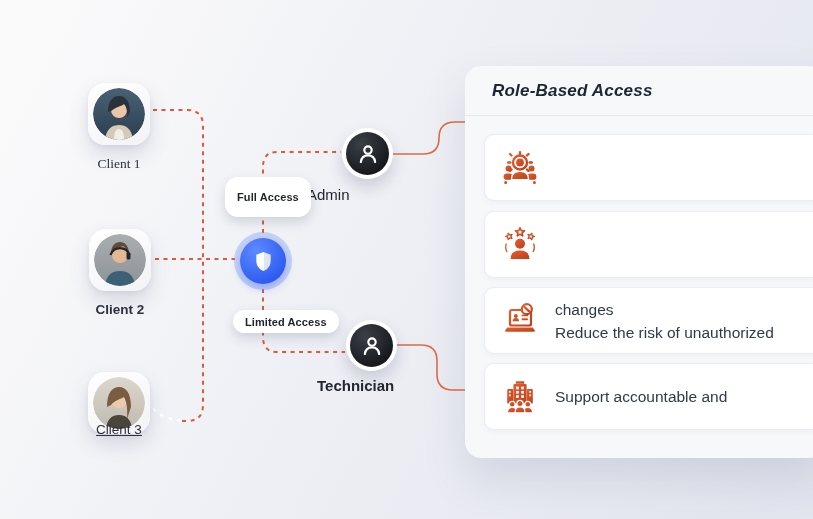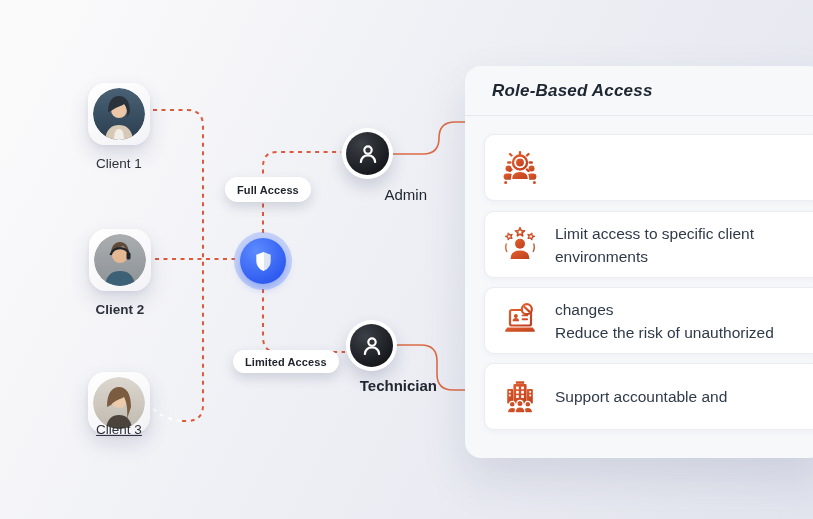--- a/index.html
+++ b/index.html
@@ -13,40 +13,40 @@
   
   .client-tile{position:absolute;width:62px;height:62px;border-radius:17px;
     background:linear-gradient(150deg,#ffffff,#f3f3f7);
     box-shadow:0 10px 20px rgba(60,70,110,.16),0 2px 5px rgba(60,70,110,.08);
     display:flex;align-items:center;justify-content:center;z-index:4;}
   .avatar{width:52px;height:52px;border-radius:50%;overflow:hidden;display:block;}
   .client-label{position:absolute;width:100px;text-align:center;font-size:13.5px;
     color:#2c313b;z-index:4;}
 
   
-  .access-badge{position:absolute;background:#ffffff;border-radius:13px;height:25px;
+  .access-badge{position:absolute;background:#ffffff;border-radius:13px;height:40px;
     padding:0 12px;display:flex;align-items:center;z-index:6;
     box-shadow:0 5px 12px rgba(50,60,95,.18);
     font-size:11px;font-weight:700;color:#1e222b;letter-spacing:.1px;}
 
   
   .shield-glow{position:absolute;left:234px;top:232px;width:58px;height:58px;border-radius:50%;
     background:rgba(125,158,246,.38);display:flex;align-items:center;justify-content:center;z-index:5;}
   .shield-circle{width:46px;height:46px;border-radius:50%;
     background:radial-gradient(circle at 35% 28%,#5d8bff,#2e5af0 75%);
     display:flex;align-items:center;justify-content:center;
     box-shadow:0 4px 10px rgba(46,90,240,.35);}
 
   
   .role-node{position:absolute;width:51px;height:51px;border-radius:50%;background:#ffffff;
     box-shadow:0 8px 16px rgba(50,60,100,.2);display:flex;align-items:center;justify-content:center;z-index:5;}
   .role-inner{width:43px;height:43px;border-radius:50%;
     background:radial-gradient(circle at 35% 28%,#3b4047,#16181c 75%);
     display:flex;align-items:center;justify-content:center;}
-  .role-label{position:absolute;width:120px;text-align:right;font-size:15px;color:#22272f;z-index:5;}
+  .role-label{position:absolute;width:120px;text-align:left;font-size:15px;color:#22272f;z-index:5;}
 
   
   .panel{position:absolute;left:465px;top:66px;width:360px;height:392px;border-radius:16px;
     background:#f7f8fa;box-shadow:0 20px 45px rgba(50,60,100,.13);z-index:3;}
   .panel-header{height:49px;display:flex;align-items:center;padding-left:27px;
     border-bottom:1px solid #e7e8ee;}
   .panel-title{font-size:17px;font-weight:700;color:#1d2631;letter-spacing:.2px;font-style:italic;}
   .card{position:absolute;left:19px;width:338px;height:67px;background:#ffffff;
     border:1px solid #ececf1;border-radius:10px;box-sizing:border-box;
     box-shadow:0 2px 6px rgba(60,70,110,.05);display:flex;align-items:center;}
@@ -85,21 +85,21 @@
       </defs>
       <g clip-path="url(#clip1)">
         <rect width="52" height="52" fill="url(#bg1)"></rect>
         <path d="M12 52c1-11 7-15 14-15s13 4 14 15z" fill="#d6cab6"></path>
         <path d="M21 52c0-8 2-11 5-11s5 3 5 11z" fill="#f1eee7"></path>
         <circle cx="26" cy="22" r="8" fill="#ecc6a6"></circle>
         <path d="M15 24c0-10 4-16 11-16s11 6 11 16l-3 6c1-7-1-12-3-14-2 2-8 3-13 7z" fill="#2a333c"></path>
       </g>
     </svg>
   </div>
-  <div class="client-label" style="left:69px;top:156px;">Client 1</div>
+  <div class="client-label" style="left:69px;top:156px;font-family:Liberation Serif, serif;">Client 1</div>
 
   <div class="client-tile" style="left:89px;top:229px;">
     <svg class="avatar" viewBox="0 0 52 52">
       <defs>
         <clipPath id="clip2">
             <circle cx="26" cy="26" r="26"></circle>
           </clipPath>
         <linearGradient id="bg2" x1="0" y1="0" x2="0" y2="1">
           <stop offset="0" stop-color="#aaaeb1"></stop>
             <stop offset="1" stop-color="#8d9296"></stop>
@@ -148,21 +148,21 @@
           </linearGradient>
         </defs>
         <path d="M12 2.2 19.5 5v6.1c0 5-3 9.1-7.5 10.7C7.5 20.2 4.5 16.1 4.5 11.1V5z" fill="url(#shgrad)"></path>
       </svg>
     </div>
   </div>
 
   <div class="access-badge" style="left:225px;top:177px;">
       <span>Full Access</span>
     </div>
-  <div class="access-badge" style="left:233px;top:310px;height:23px;margin-top:40px;">
+  <div class="access-badge" style="left:233px;top:310px;height:23px;">
       <span>Limited Access</span>
     </div>
 
   <div class="role-node" style="left:342px;top:128px;">
     <div class="role-inner">
       <svg width="26" height="26" viewBox="0 0 24 24">
         <g fill="none" stroke="#ffffff" stroke-width="2" stroke-linecap="round">
           <circle cx="12" cy="8.4" r="3.4"></circle>
           <path d="M5.4 19.4c.5-4.1 3-6.2 6.6-6.2s6.1 2.1 6.6 6.2"></path>
         </g>
@@ -221,24 +221,20 @@
           </defs>
         <g fill="none" stroke="url(#og2)" stroke-width="1.5" stroke-linejoin="round">
           <path transform="translate(20 7.2) scale(1.12)" d="M0 -4 1.18 -1.3 4 -1.24 1.9 .5 2.35 3.25 0 1.7 -2.35 3.25 -1.9 .5 -4 -1.24 -1.18 -1.3 Z"></path>
           <path transform="translate(9.2 11.4) scale(0.85) rotate(-18)" d="M0 -4 1.18 -1.3 4 -1.24 1.9 .5 2.35 3.25 0 1.7 -2.35 3.25 -1.9 .5 -4 -1.24 -1.18 -1.3 Z"></path>
           <path transform="translate(30.8 11.4) scale(0.85) rotate(18)" d="M0 -4 1.18 -1.3 4 -1.24 1.9 .5 2.35 3.25 0 1.7 -2.35 3.25 -1.9 .5 -4 -1.24 -1.18 -1.3 Z"></path>
           <path d="M6.4 18.5q-1.6 4.4 .6 8.4 M33.6 18.5q1.6 4.4-.6 8.4" stroke-width="1.3"></path>
         </g>
         <circle cx="20" cy="18.8" r="5" fill="url(#og2)"></circle>
         <path d="M10.6 34q0-8.5 9.4-8.5t9.4 8.5z" fill="url(#og2)"></path>
       </svg>
-      <div class="card-text">
-        <div>Limit access to specific client</div>
-        <div>environments</div>
-      </div>
     </div>
 
     <div class="card c3">
       <svg class="card-icon" viewBox="0 0 40 40">
         <defs>
             <linearGradient id="og3" x1="0" y1="0" x2="1" y2="1">
           <stop offset="0" stop-color="#e45f2e"></stop>
               <stop offset="1" stop-color="#bc3f1d"></stop>
         </linearGradient>
           </defs>

